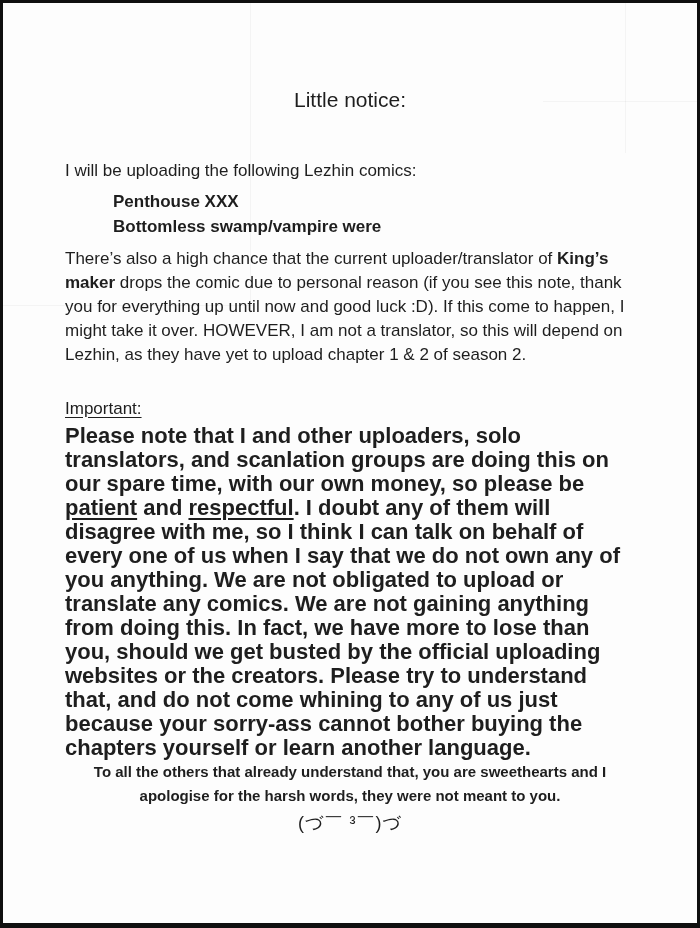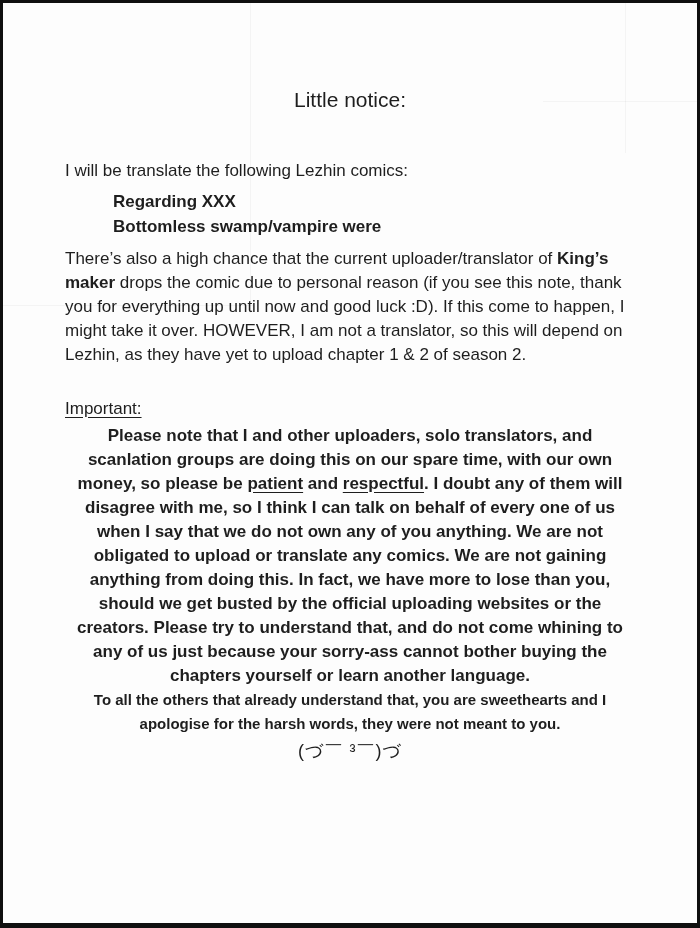--- a/index.html
+++ b/index.html
@@ -60,22 +60,22 @@
   .important-label {
     margin-top: 30px;
   }
   .important-label .u-label {
     text-decoration: underline;
     text-underline-offset: 3px;
   }
   .important-body {
     margin-top: 3px;
     font-weight: 700;
-    text-align: center;
-    font-size: 17px;
+    text-align: left;
+    font-size: 22px;
     line-height: 24px;
   }
   .u {
     text-decoration: underline;
     text-underline-offset: 3px;
   }
   .sweethearts {
     font-weight: 700;
     text-align: center;
     font-size: 15px;
@@ -104,24 +104,24 @@
 
 <div class="page">
 
   <div class="scan-artifact a-v1"></div>
   <div class="scan-artifact a-v2"></div>
   <div class="scan-artifact a-h1"></div>
   <div class="scan-artifact a-h2"></div>
 
   <p class="title">Little notice:</p>
 
-  <p class="body-text intro">I will be translate the following Lezhin comics:</p>
+  <p class="body-text intro">I will be uploading the following Lezhin comics:</p>
 
   <div class="comic-list">
-    <div class="comic-item">Regarding XXX</div>
+    <div class="comic-item">Penthouse XXX</div>
     <div class="comic-item">Bottomless swamp/vampire were</div>
   </div>
 
   <p class="body-text para-kings"><span>There’s also a high chance that the current uploader/translator of </span><b>King’s maker</b><span> drops the comic due to personal reason (if you see this note, thank you for everything up until now and good luck :D). If this come to happen, I might take it over. HOWEVER, I am not a translator, so this will depend on Lezhin, as they have yet to upload chapter 1 &amp; 2 of season 2.</span></p>
 
 
   <p class="body-text important-label"><span class="u-label">Important:</span></p>
 
   <p class="important-body"><span>Please note that I and other uploaders, solo translators, and scanlation groups are doing this on our spare time, with our own money, so please be </span><span class="u">patient</span><span> and </span><span class="u">respectful</span><span>. I doubt any of them will disagree with me, so I think I can talk on behalf of every one of us when I say that we do not own any of you anything. We are not obligated to upload or translate any comics. We are not gaining anything from doing this. In fact, we have more to lose than you, should we get busted by the official uploading websites or the creators. Please try to understand that, and do not come whining to any of us just because your sorry-ass cannot bother buying the chapters yourself or learn another language.</span></p>
 

